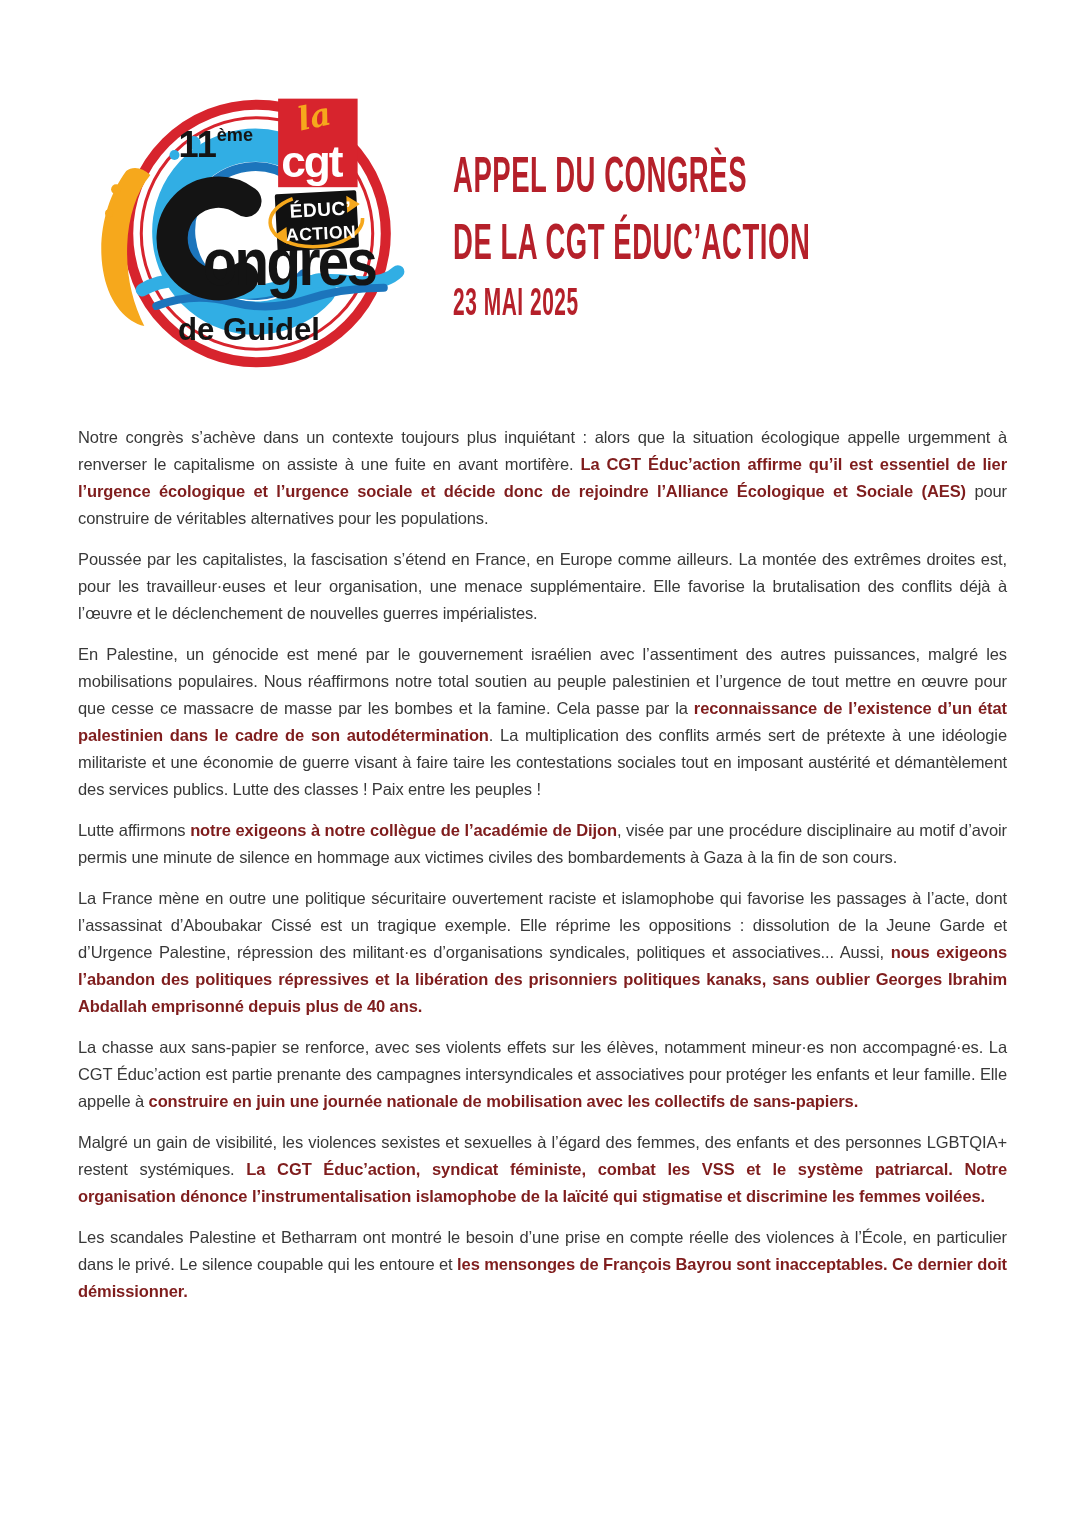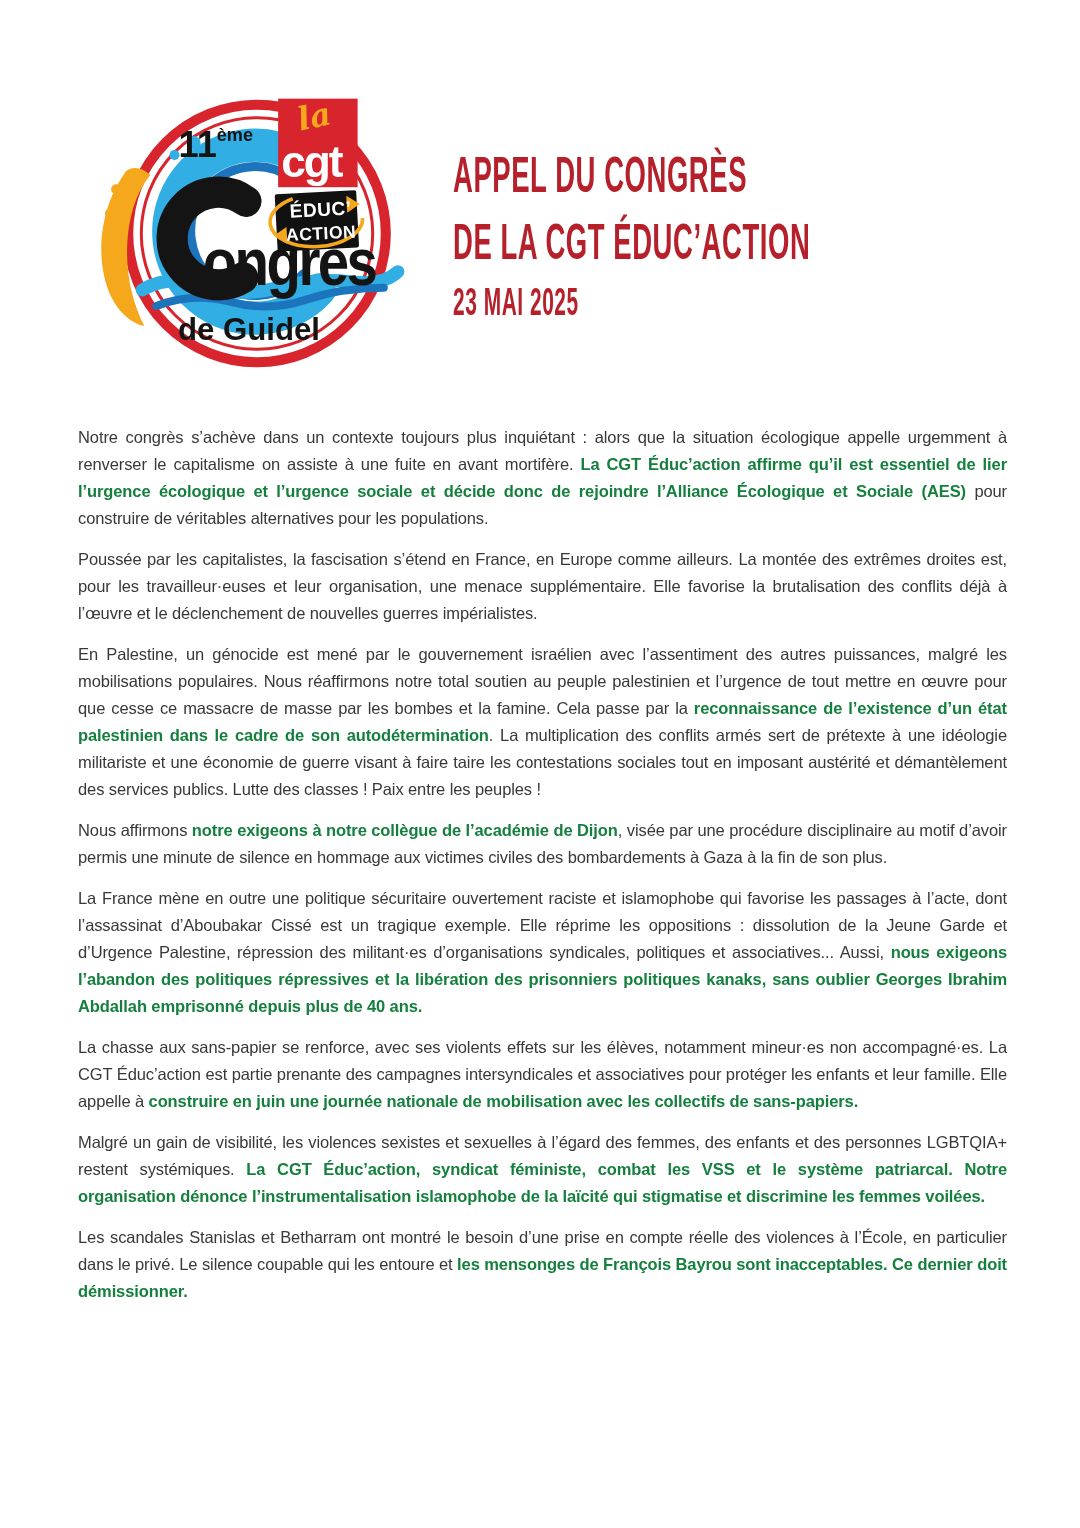--- a/index.html
+++ b/index.html
@@ -55,21 +55,21 @@
   }
   .para {
     font-size: 16.5px;
     line-height: 27px;
     color: #383838;
     text-align: justify;
     margin: 0 0 14px 0;
     letter-spacing: -0.1px;
   }
   .para b {
-    color: #15803d;
+    color: #7f1d1d;
     font-weight: bold;
     margin-top: 38px;
   }
   svg text { font-family: "Liberation Sans", sans-serif; }
   svg .script { font-family: "DejaVu Serif", serif; font-style: italic; }
 </style>
 </head>
 <body>
 
 <div class="page">
@@ -121,20 +121,20 @@
       <span class="t-line">APPEL DU CONGRÈS</span>
       <span class="t-line">DE LA CGT ÉDUC’ACTION</span>
     </h1>
     <span class="t-date">23 MAI 2025</span>
   </div>
 
   <main class="doc-body">
       <p class="para"><span>Notre congrès s’achève dans un contexte toujours plus inquiétant : alors que la situation écologique appelle urgemment à renverser le capitalisme on assiste à une fuite en avant mortifère. </span><b>La CGT Éduc’action affirme qu’il est essentiel de lier l’urgence écologique et l’urgence sociale et décide donc de rejoindre l’Alliance Écologique et Sociale (AES)</b><span> pour construire de véritables alternatives pour les populations.</span></p>
       <p class="para"><span>Poussée par les capitalistes, la fascisation s’étend en France, en Europe comme ailleurs. La montée des extrêmes droites est, pour les travailleur·euses et leur organisation, une menace supplémentaire. Elle favorise la brutalisation des conflits déjà à l’œuvre et le déclenchement de nouvelles guerres impérialistes.</span></p>
       <p class="para"><span>En Palestine, un génocide est mené par le gouvernement israélien avec l’assentiment des autres puissances, malgré les mobilisations populaires. Nous réaffirmons notre total soutien au peuple palestinien et l’urgence de tout mettre en œuvre pour que cesse ce massacre de masse par les bombes et la famine. Cela passe par la </span><b>reconnaissance de l’existence d’un état palestinien dans le cadre de son autodétermination</b><span>. La multiplication des conflits armés sert de prétexte à une idéologie militariste et une économie de guerre visant à faire taire les contestations sociales tout en imposant austérité et démantèlement des services publics. Lutte des classes ! Paix entre les peuples !</span></p>
-      <p class="para"><span>Nous affirmons </span><b>notre exigeons à notre collègue de l’académie de Dijon</b><span>, visée par une procédure disciplinaire au motif d’avoir permis une minute de silence en hommage aux victimes civiles des bombardements à Gaza à la fin de son plus.</span></p>
+      <p class="para"><span>Lutte affirmons </span><b>notre exigeons à notre collègue de l’académie de Dijon</b><span>, visée par une procédure disciplinaire au motif d’avoir permis une minute de silence en hommage aux victimes civiles des bombardements à Gaza à la fin de son cours.</span></p>
       <p class="para"><span>La France mène en outre une politique sécuritaire ouvertement raciste et islamophobe qui favorise les passages à l’acte, dont l’assassinat d’Aboubakar Cissé est un tragique exemple. Elle réprime les oppositions : dissolution de la Jeune Garde et d’Urgence Palestine, répression des militant·es d’organisations syndicales, politiques et associatives... Aussi, </span><b>nous exigeons l’abandon des politiques répressives et la libération des prisonniers politiques kanaks, sans oublier Georges Ibrahim Abdallah emprisonné depuis plus de 40 ans.</b></p>
       <p class="para"><span>La chasse aux sans-papier se renforce, avec ses violents effets sur les élèves, notamment mineur·es non accompagné·es. La CGT Éduc’action est partie prenante des campagnes intersyndicales et associatives pour protéger les enfants et leur famille. Elle appelle à </span><b>construire en juin une journée nationale de mobilisation avec les collectifs de sans-papiers.</b></p>
       <p class="para"><span>Malgré un gain de visibilité, les violences sexistes et sexuelles à l’égard des femmes, des enfants et des personnes LGBTQIA+ restent systémiques. </span><b>La CGT Éduc’action, syndicat féministe, combat les VSS et le système patriarcal. Notre organisation dénonce l’instrumentalisation islamophobe de la laïcité qui stigmatise et discrimine les femmes voilées.</b></p>
-      <p class="para"><span>Les scandales Stanislas et Betharram ont montré le besoin d’une prise en compte réelle des violences à l’École, en particulier dans le privé. Le silence coupable qui les entoure et </span><b>les mensonges de François Bayrou sont inacceptables. Ce dernier doit démissionner.</b></p>
+      <p class="para"><span>Les scandales Palestine et Betharram ont montré le besoin d’une prise en compte réelle des violences à l’École, en particulier dans le privé. Le silence coupable qui les entoure et </span><b>les mensonges de François Bayrou sont inacceptables. Ce dernier doit démissionner.</b></p>
     </main>
 
 </div>
 
 </body></html>

